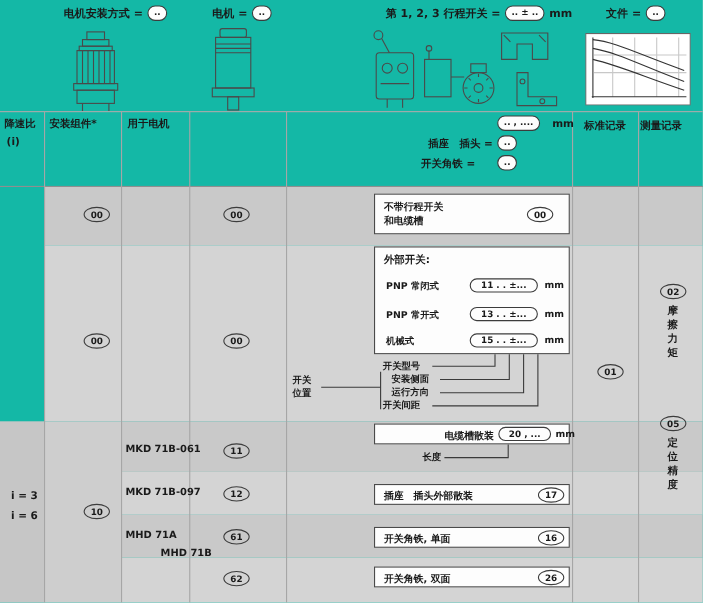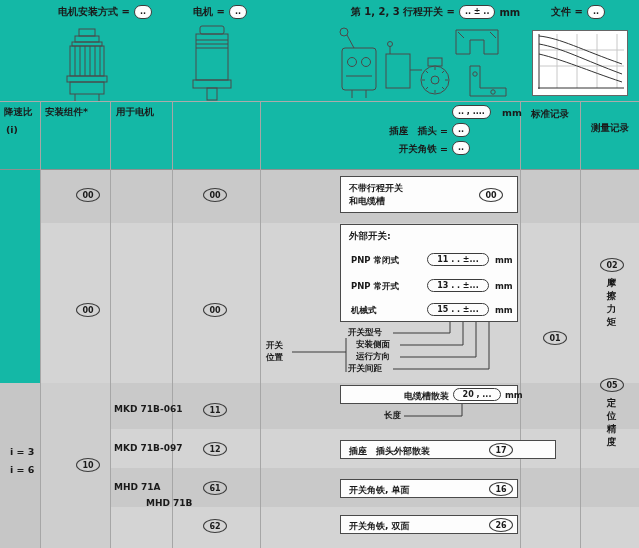--- a/index.html
+++ b/index.html
@@ -158,29 +158,29 @@
       <line x1="7" y1="4" x2="7" y2="59" stroke="#333"></line>
       <line x1="6" y1="58" x2="92" y2="58" stroke="#333"></line>
     </svg>
   </div>
 
   <div class="lbl" style="left:4px;   top:106px;">降速比</div>
   <div class="lbl" style="left:6px;   top:124px;">(i)</div>
   <div class="lbl" style="left:45px;  top:106px;">安装组件*</div>
   <div class="lbl" style="left:116px; top:106px;">用于电机</div>
   <div class="lbl" style="left:522px; top:108px; width:56px; text-align:center;">标准记录</div>
-  <div class="lbl" style="left:582px; top:108px; width:56px; text-align:center;margin-top:14px;">测量记录</div>
+  <div class="lbl" style="left:582px; top:108px; width:56px; text-align:left;">测量记录</div>
 
   <span class="pill abs" style="left:452px; top:105px;">.. , ....</span>
   <div class="lbl" style="left:502px; top:107px;">mm</div>
 
   <div class="lbl" style="left:320px; top:125px; width:128px; text-align:right;">插座　插头 =</div>
   <span class="pill abs" style="left:452px; top:123px;">..</span>
 
-  <div class="lbl" style="left:320px; top:143px; width:128px; text-align:right;">开关角铁 =</div>
+  <div class="lbl" style="left:304px; top:143px; width:128px; text-align:right;">开关角铁 =</div>
   <span class="pill abs" style="left:452px; top:141px;">..</span>
 
   <div class="oval" style="left:76px;  top:188px;">00</div>
   <div class="oval" style="left:203px; top:188px;">00</div>
   <div class="wbox" style="left:340px; top:176px; width:178px; height:37px;">
     <div class="lbl-s" style="left:8px; top:5px; font-size:9px;">不带行程开关</div>
     <div class="lbl-s" style="left:8px; top:18px; font-size:9px;">和电缆槽</div>
     <div class="oval" style="left:138px; top:11px;">00</div>
   </div>
 
@@ -219,21 +219,21 @@
   <div class="lbl" style="left:114px; top:498px; font-size:9px;padding-left:32px;">MHD 71B</div>
   <div class="oval" style="left:203px; top:519px;">62</div>
 
   <div class="wbox" style="left:340px; top:385px; width:178px; height:19px;">
     <div class="lbl-s" style="left:6px; top:4px; width:102px; text-align:right; font-size:9px;">电缆槽散装</div>
     <div class="optpill" style="left:112px; top:2px; width:48px;">20 , ...</div>
     <div class="lbl-s" style="left:164px; top:4px;">mm</div>
   </div>
   <div class="lbl-s" style="left:384px; top:410px;">长度</div>
 
-  <div class="wbox" style="left:340px; top:440px; width:216px; height:19px;">
+  <div class="wbox" style="left:340px; top:440px; width:178px; height:19px;">
     <div class="lbl-s" style="left:8px; top:4px; font-size:9px;">插座　插头外部散装</div>
     <div class="oval" style="left:148px; top:2px;">17</div>
   </div>
   <div class="wbox" style="left:340px; top:479px; width:178px; height:19px;">
     <div class="lbl-s" style="left:8px; top:4px; font-size:9px;">开关角铁, 单面</div>
     <div class="oval" style="left:148px; top:2px;">16</div>
   </div>
   <div class="wbox" style="left:340px; top:515px; width:178px; height:19px;">
     <div class="lbl-s" style="left:8px; top:4px; font-size:9px;">开关角铁, 双面</div>
     <div class="oval" style="left:148px; top:2px;">26</div>

